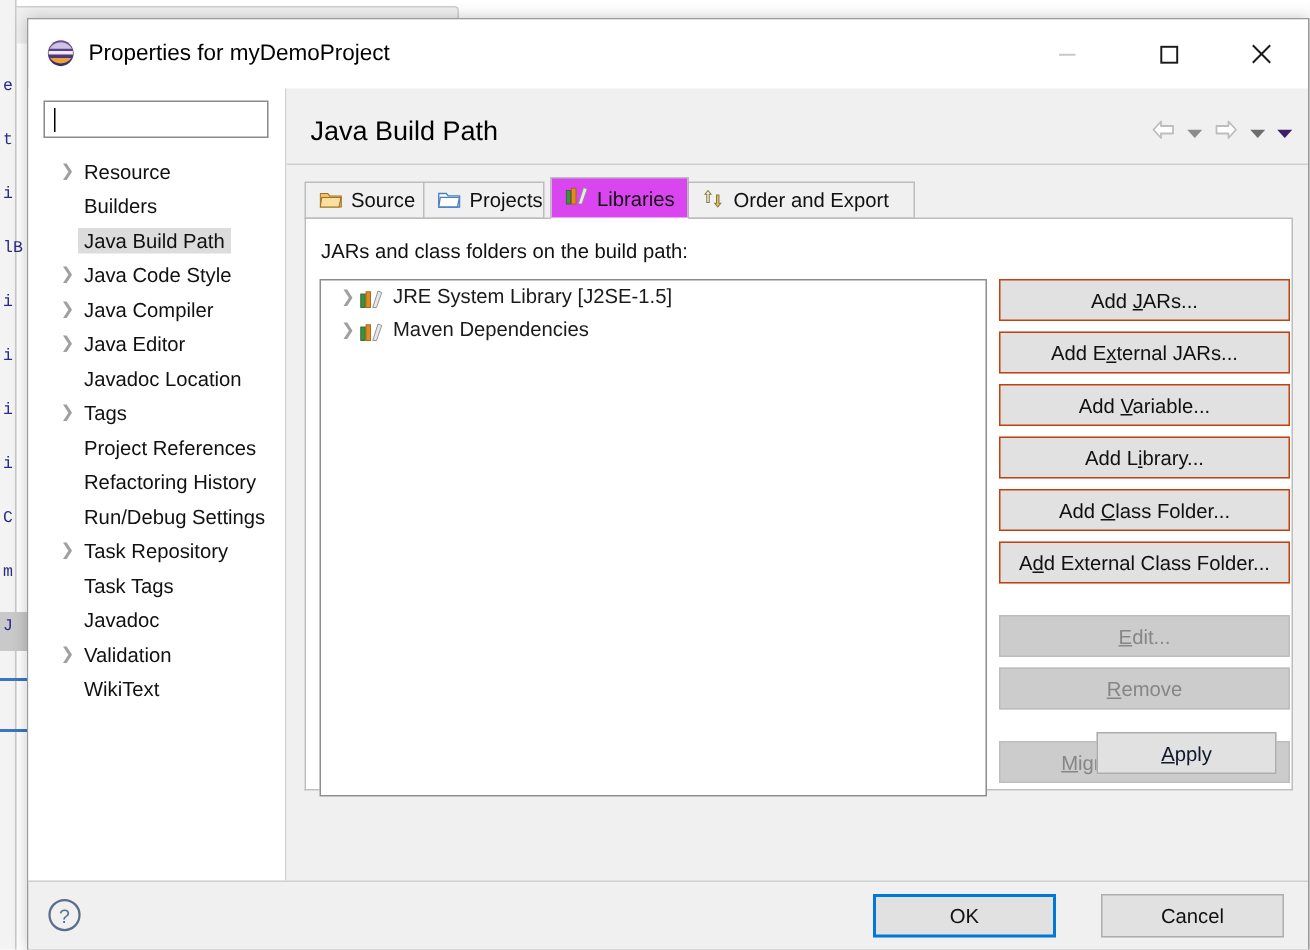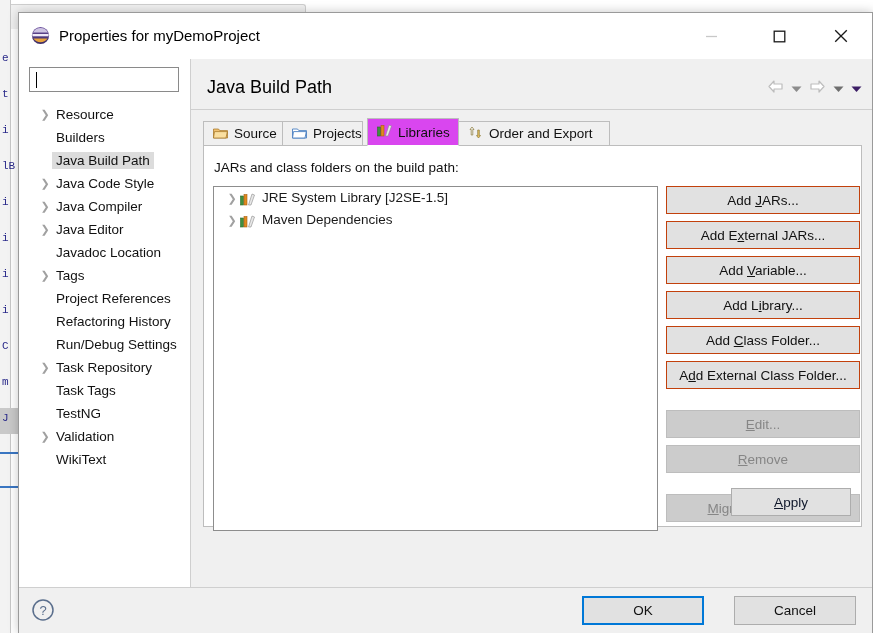--- a/index.html
+++ b/index.html
@@ -162,21 +162,21 @@
           <div class="tnode"><span class="arrow">❯</span><span class="tlabel">Java Code Style</span></div>
           <div class="tnode"><span class="arrow">❯</span><span class="tlabel">Java Compiler</span></div>
           <div class="tnode"><span class="arrow">❯</span><span class="tlabel">Java Editor</span></div>
           <div class="tnode"><span class="tlabel">Javadoc Location</span></div>
           <div class="tnode"><span class="arrow">❯</span><span class="tlabel">Tags</span></div>
           <div class="tnode"><span class="tlabel">Project References</span></div>
           <div class="tnode"><span class="tlabel">Refactoring History</span></div>
           <div class="tnode"><span class="tlabel">Run/Debug Settings</span></div>
           <div class="tnode"><span class="arrow">❯</span><span class="tlabel">Task Repository</span></div>
           <div class="tnode"><span class="tlabel">Task Tags</span></div>
-          <div class="tnode"><span class="tlabel">TestNG</span></div>
+          <div class="tnode"><span class="tlabel">Javadoc</span></div>
           <div class="tnode"><span class="arrow">❯</span><span class="tlabel">Validation</span></div>
           <div class="tnode"><span class="tlabel">WikiText</span></div>
         </div>
     </div>
 
     <div id="rightpane">
       <div id="page-title">Java Build Path</div>
 
       <div id="navbar">
         <span>

